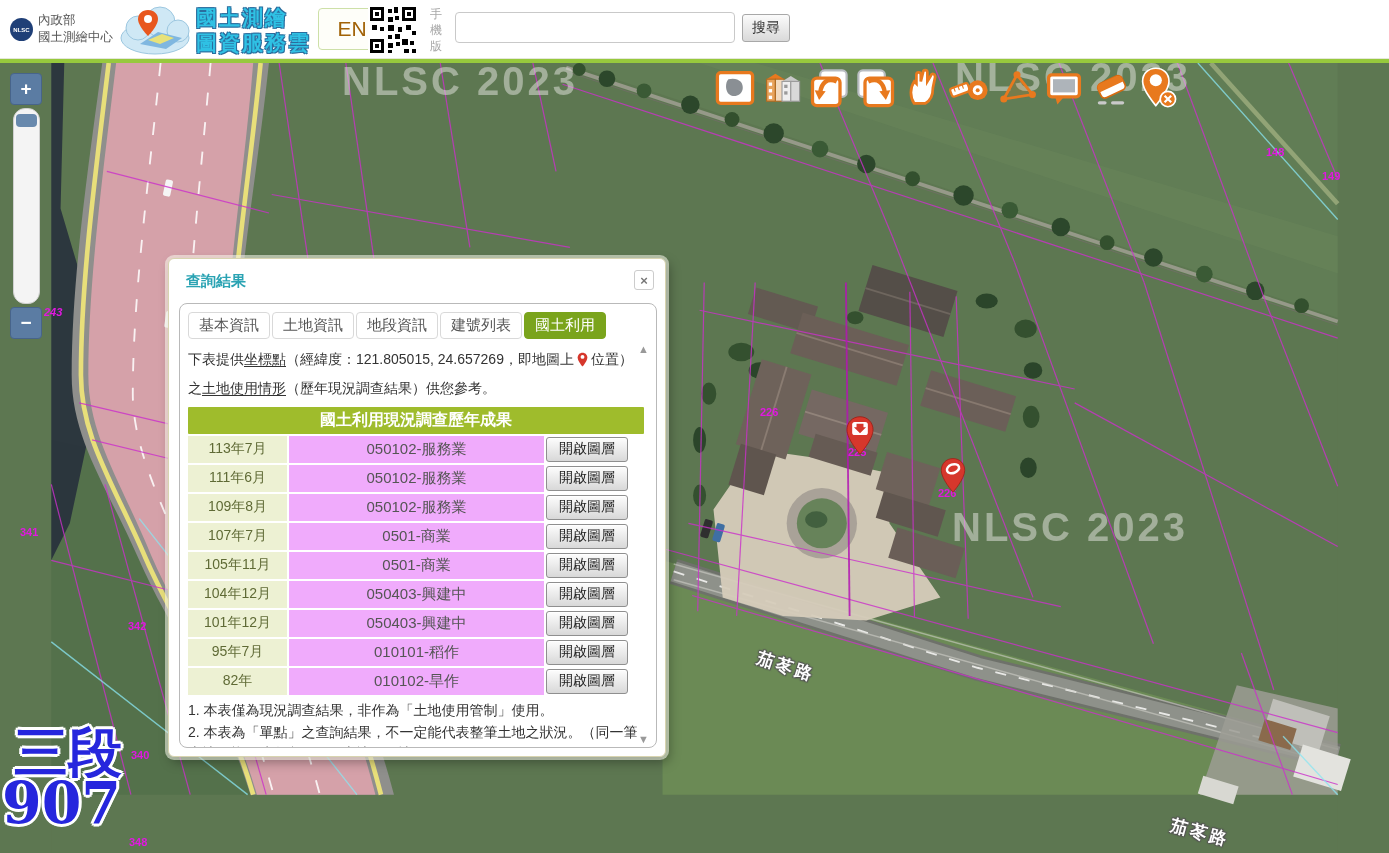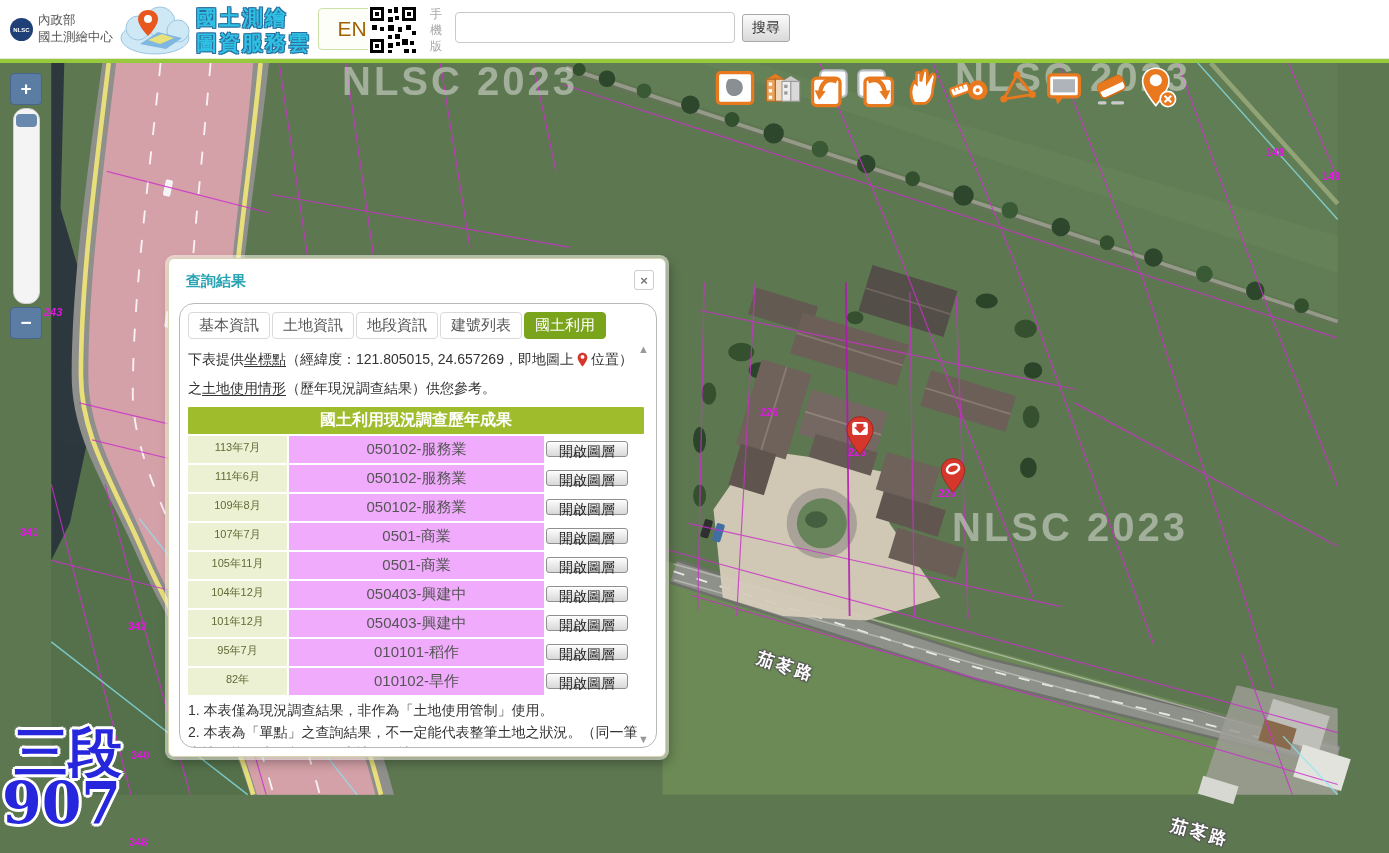--- a/index.html
+++ b/index.html
@@ -38,33 +38,33 @@
   .tool{width:44px;height:44px;cursor:pointer;}
 
   
   .pin{position:absolute;z-index:4;cursor:pointer;}
 
   
   #popup{position:absolute;left:168px;top:258px;width:498px;height:499px;background:#fff;border:1px solid #d8d4b0;border-radius:6px;z-index:10;
     box-shadow:0 0 0 3px rgba(252,252,238,.55),3px 5px 12px rgba(0,0,0,.35);}
   .ptitle{position:absolute;left:17px;top:13px;font-size:15px;font-weight:bold;color:#2aa3b3;}
   .pclose{position:absolute;right:11px;top:11px;width:20px;height:20px;border:1px solid #ccc;border-radius:3px;background:#fff;color:#777;font-size:13px;font-weight:bold;display:flex;align-items:center;justify-content:center;cursor:pointer;}
-  .pcontent{position:absolute;left:10px;top:44px;width:478px;height:445px;border:1px solid #b9b9b9;border-radius:15px;background:#fff;padding:7px 10px 6px 8px;overflow:hidden;}
+  .pcontent{position:absolute;left:10px;top:44px;width:478px;height:445px;border:1px solid #b9b9b9;border-radius:8px;background:#fff;padding:7px 10px 6px 8px;overflow:hidden;}
   .tabs{display:flex;gap:2px;margin:1px 0 7px 0;}
   .tab{padding:3px 10px;font-size:15px;color:#555;background:#fff;border:1px solid #d9d9d9;border-radius:4px;cursor:pointer;white-space:nowrap;}
   .tab.active{background:#7aa41c;border-color:#7aa41c;color:#fff;}
   .intro{font-size:14px;color:#333;line-height:1.85;width:452px;margin:8px 0 5px 0;}
   .intro u{text-underline-offset:2px;}
   .ipin{display:inline-block;vertical-align:-3px;margin:0 3px;}
   .thead{width:456px;background:#9fbc2c;color:#fff;font-size:16px;font-weight:bold;text-align:center;padding:3px 0;border-radius:1px;}
   .trow{display:grid;grid-template-columns:99px 255px 98px;gap:2px;margin-top:2px;width:456px;}
-  .tdate{background:#edf1d3;color:#5f6a35;font-size:11px;text-align:center;padding:4px 0;}
+  .tdate{background:#edf1d3;color:#5f6a35;font-size:14px;text-align:center;padding:4px 0;}
   .tval{background:#f0abfc;color:#555;font-size:15px;text-align:center;padding:4px 0;}
   .tbtncell{display:flex;align-items:center;justify-content:flex-start;}
-  .openbtn{width:82px;height:16px;background:linear-gradient(#fdfdfd,#d8d8d8);border:1px solid #8f8f8f;border-radius:3px;font-size:14px;color:#222;cursor:pointer;box-shadow:0 1px 0 #fff inset;}
+  .openbtn{width:82px;height:25px;background:linear-gradient(#fdfdfd,#d8d8d8);border:1px solid #8f8f8f;border-radius:3px;font-size:14px;color:#222;cursor:pointer;box-shadow:0 1px 0 #fff inset;}
   .notes{font-size:14px;color:#333;line-height:1.56;margin-top:5px;width:460px;}
   .scr{position:absolute;right:5px;color:#999;font-size:11px;z-index:11;}
 </style>
 </head>
 <body>
 
 <div id="stage">
 
   <div id="map">
     <svg width="1389" height="790" viewBox="0 63 1389 853">

